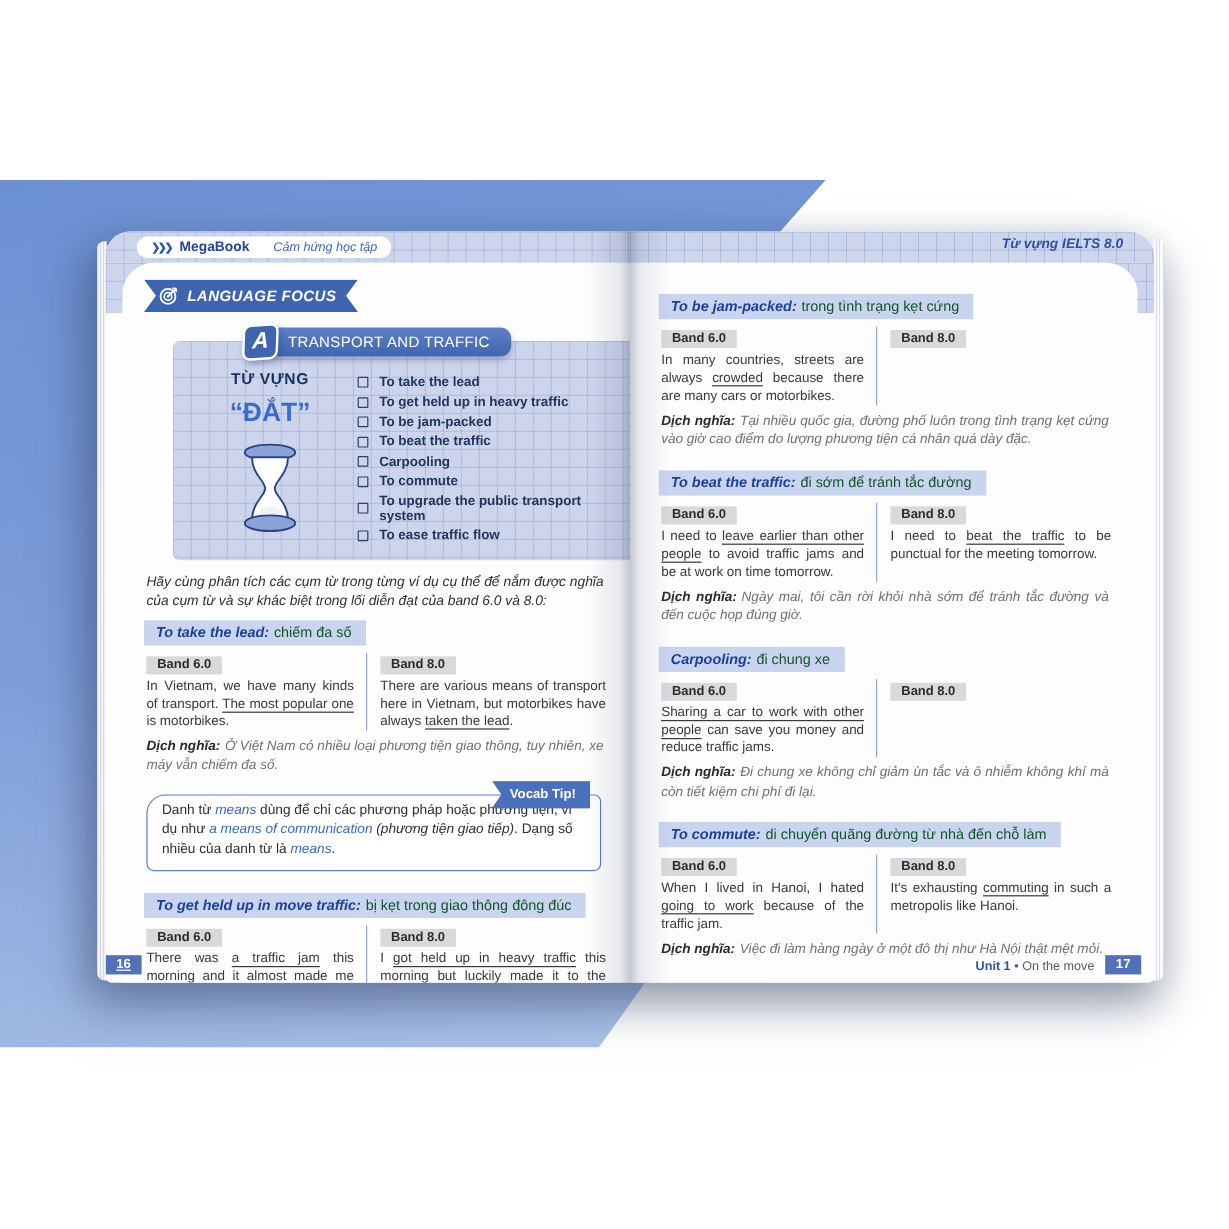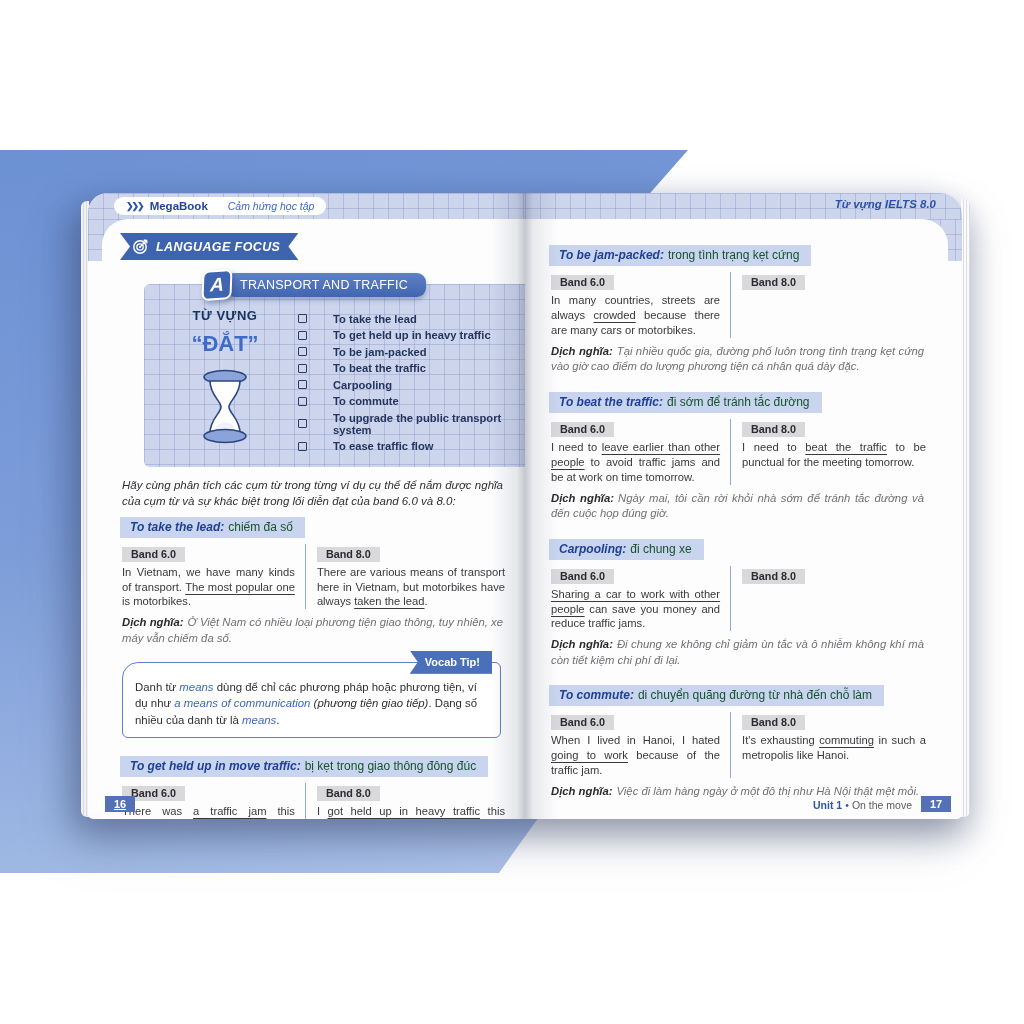--- a/index.html
+++ b/index.html
@@ -68,51 +68,51 @@
     box-shadow:0 3px 5px rgba(50,70,120,.35); }
 
   
   .vocab-box { position:relative; margin:-16px 0 0 26px; width:392px; border-radius:6px;
     display:flex; padding:22px 12px 10px 8px; z-index:3; }
   .vocab-left { width:146px; text-align:center; padding-top:2px; }
   .vocab-kicker { color:#16325e; font-weight:bold; font-size:13px; letter-spacing:.5px; }
   .vocab-word { color:#3c6cc8; font-weight:bold; font-size:22px; margin-top:8px; }
   .hourglass { margin-top:12px; }
   .vocab-list { flex:1; padding-top:2px; }
-  .chk-item { display:flex; align-items:center; gap:26px; margin:4.5px 0; font-size:11.2px; font-weight:bold; color:#23355c; }
+  .chk-item { display:flex; align-items:center; gap:9px; margin:4.5px 0; font-size:11.2px; font-weight:bold; color:#23355c; }
   .chk-box { width:9px; height:9px; border:1.6px solid #2c3c63; border-radius:1px; flex:none; background:transparent; }
 
   .intro { margin:10px 4px 0 4px; font-style:italic; font-size:11.5px; color:#2f2f33; line-height:1.4; text-align:justify; }
 
   
   .pill { display:inline-block; background:#c9d4ef; padding:3px 12px 4px 10px; margin:8px 0 4px 2px; font-size:12px; }
   .pill .phrase { color:#1e4094; font-weight:bold; font-style:italic; margin-right:4px; }
   .pill .def { color:#14532d; }
   .bands { display:flex; margin:2px 0 0 4px; }
   .b-col { width:47.5%; padding-right:10px; }
   .b-col.c8 { width:52.5%; border-left:1.5px solid #91a9da; padding-left:11px; padding-right:2px; }
   .band-label { display:inline-block; background:#d9d9dc; color:#2c2c30; font-weight:bold; font-size:10.8px;
     padding:1px 9px 2px; margin-bottom:3px; }
   .band-text { font-size:11.2px; color:#39393c; line-height:1.33; text-align:justify; }
   .u { text-decoration:underline; text-underline-offset:2.5px; }
   .trans { margin:6px 4px 0 4px; font-size:11.3px; line-height:1.38; color:#707074; font-style:italic; text-align:justify; }
   .trans b { color:#2a2a2e; font-weight:bold; margin-right:4px; font-style:italic; }
 
   
   .tip-box { position:relative; margin:15px 6px 0 4px; border:1.6px solid #5b80c8; border-radius:16px 6px 6px 6px;
-    padding:16px 12px 8px; font-size:11.4px; color:#2e2e32; line-height:1.47; background:#fff; }
+    padding:4px 12px 8px; font-size:11.4px; color:#2e2e32; line-height:1.47; background:#fff; }
   .tip-tag { position:absolute; top:-12px; right:8px; background:#4a6fbb; color:#fff; font-weight:bold; font-size:11px;
     padding:3px 12px 4px 15px; clip-path:polygon(0 0,100% 0,100% 100%,0 100%,8px 50%); box-shadow:0 2px 3px rgba(40,60,110,.3); }
   .tip-kw { color:#3a67c4; font-style:italic; }
   .tip-it { font-style:italic; }
 
   
   .pg-num { position:absolute; bottom:7px; width:30px; height:16px; background:#5271b6; color:#fff;
     font-size:11px; font-weight:bold; text-align:center; line-height:16px; z-index:4; }
-  .pg-num.n16 { left:17px;text-decoration:underline; }
+  .pg-num.n16 { left:0;text-decoration:underline; }
   .pg-num.n17 { right:11px; }
   .foot-right { position:absolute; right:50px; bottom:8px; font-size:10.5px; z-index:4; }
   .foot-right .unit { color:#2f55a8; font-weight:bold; }
   .foot-right .dot { color:#2f55a8; margin:0 3px; }
   .foot-right .mv { color:#5a5a5e; }
 
   .r-section { margin-bottom:9px; }
 </style>
 </head>
 <body>

